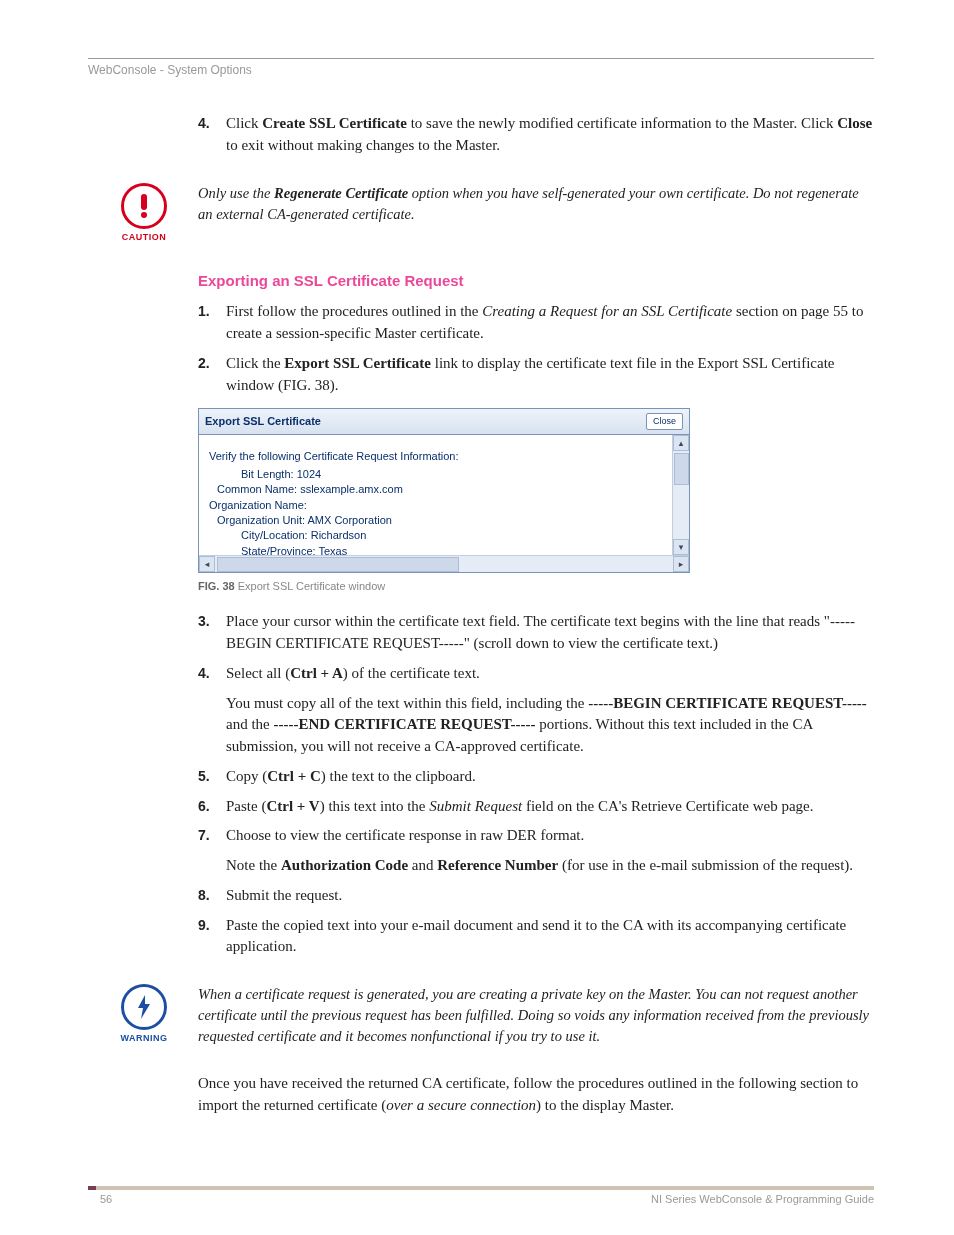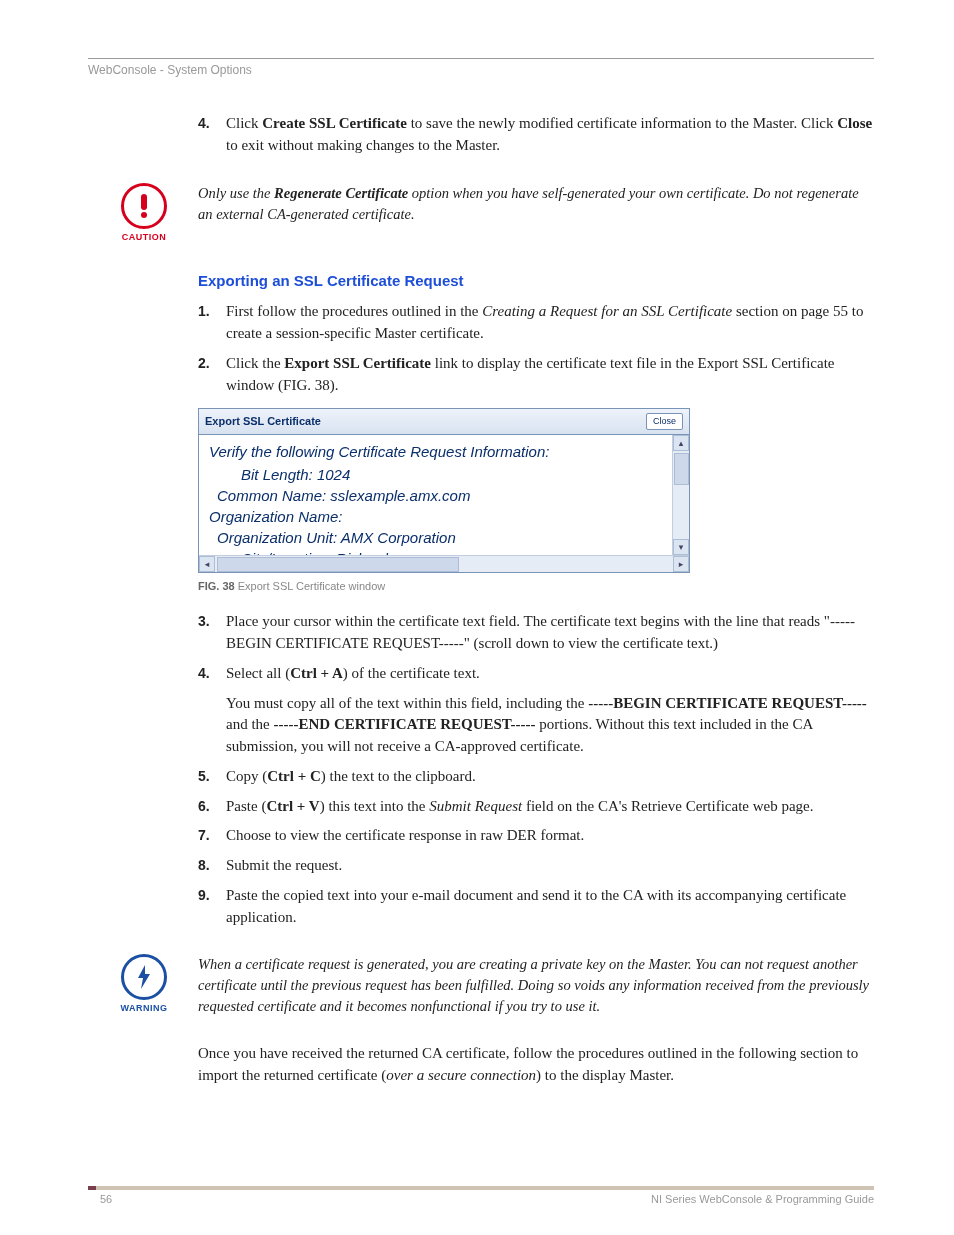--- a/index.html
+++ b/index.html
@@ -113,21 +113,21 @@
     font-family: Arial, Helvetica, sans-serif;
     font-size: 9px;
     font-weight: bold;
     color: #1a4fa3;
     letter-spacing: 0.5px;
   }
   h3.section {
     font-family: Arial, Helvetica, sans-serif;
     font-weight: bold;
     font-size: 15px;
-    color: #1d4ed8;
+    color: #ec4899;
     margin: 0 0 10px 0;
   }
 
   
   .figbox {
     border: 1px solid #7a94b8;
     width: 490px;
     margin: 12px 0 6px 0;
     font-family: Arial, Helvetica, sans-serif;
   }
@@ -152,26 +152,25 @@
     padding: 1px 6px;
     border-radius: 2px;
     display: inline-block;
   }
   .figbox-body {
     display: flex;
     height: 120px;
   }
   .figbox-content {
     flex: 1;
-    padding: 6px 10px;
-    font-size: 15px;
+    padding: 14px 10px;
+    font-size: 11px;
     color: #0a2f6b;
     line-height: 1.4;
     overflow: hidden;
-    font-style: italic;
   }
   .figbox-content .hdr { color: #0a2f6b; margin-bottom: 2px; }
   .figbox-content .row { padding-left: 32px; }
   .figbox-content .row1 { padding-left: 8px; }
   .figbox-content .row0 { padding-left: 0; }
   .vscroll {
     width: 16px;
     background: #e6ecf5;
     border-left: 1px solid #c2cde0;
     position: relative;
@@ -326,20 +325,23 @@
         <span class="num">5.</span>
         <span>Copy (</span><span class="bold">Ctrl + C</span><span>) the text to the clipboard.</span>
       </li>
       <li>
         <span class="num">6.</span>
         <span>Paste (</span><span class="bold">Ctrl + V</span><span>) this text into the </span><span class="italic">Submit Request</span><span> field on the CA's Retrieve Certificate web page.</span>
       </li>
       <li>
         <span class="num">7.</span>
         <span>Choose to view the certificate response in raw DER format.</span>
+        <div class="para" style="margin-left:0;margin-top:8px;">
+          <span>Note the </span><span class="bold">Authorization Code</span><span> and </span><span class="bold">Reference Number</span><span> (for use in the e-mail submission of the request).</span>
+        </div>
       </li>
       <li>
         <span class="num">8.</span>
         <span>Submit the request.</span>
       </li>
       <li>
         <span class="num">9.</span>
         <span>Paste the copied text into your e-mail document and send it to the CA with its accompanying certificate application.</span>
       </li>
     </ol>

